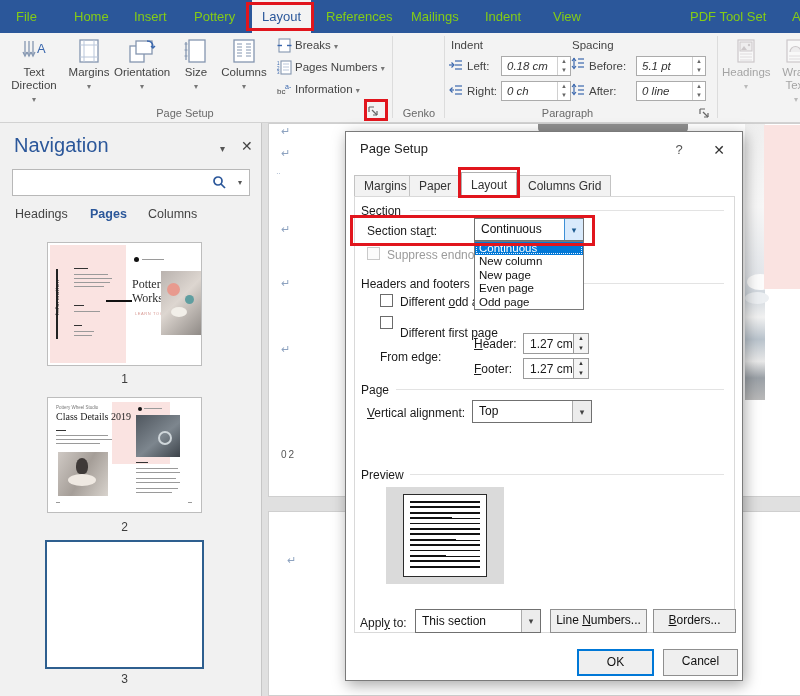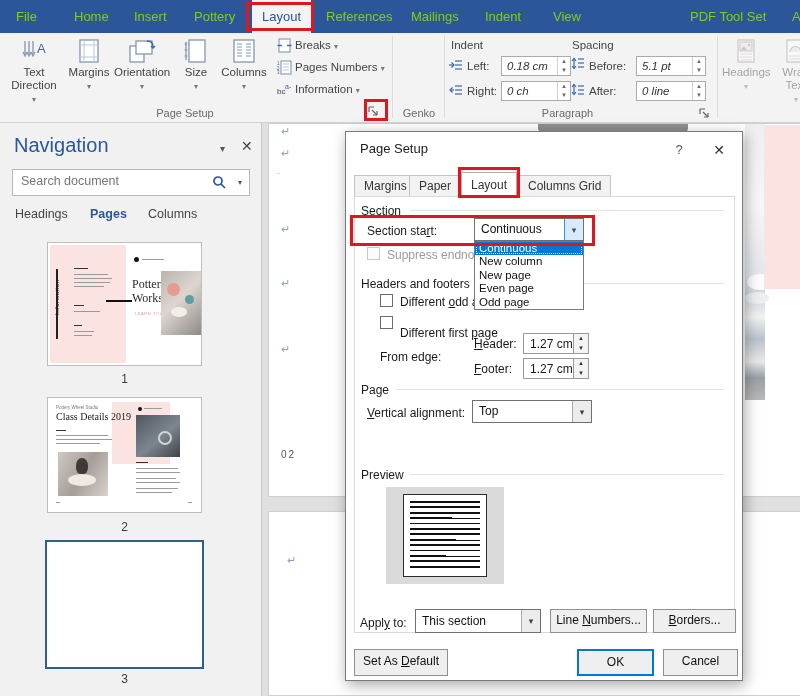--- a/index.html
+++ b/index.html
@@ -340,21 +340,20 @@
       <span class="chev">▾</span>
     </div>
   </div>
 
   <div class="navpane">
     <div class="nav-title">Navigation</div>
     <span class="nav-chev">▾</span>
     <span class="nav-close">✕</span>
 
     <div class="nav-search">
-      <input type="text" placeholder="Search document" style="">
       <svg class="sic" width="15" height="15" viewBox="0 0 15 15">
         <circle cx="6" cy="6" r="4" fill="none" stroke="#2b579a" stroke-width="1.7"></circle>
         <line x1="9" y1="9" x2="13" y2="13" stroke="#2b579a" stroke-width="1.7"></line>
       </svg>
       <span class="sdd">▾</span>
     </div>
 
     <span class="nav-tab" style="left:15px">Headings</span>
     <span class="nav-tab active" style="left:90px">Pages</span>
     <span class="nav-tab" style="left:148px">Columns</span>
@@ -520,21 +519,20 @@
     </div>
 
     <div class="dlbl" style="left:14px; top:484px; z-index:4">Appl<u>y</u> to:</div>
     <div class="combo" style="left:69px; top:477px; width:126px; height:24px; z-index:4">
       <span class="val" style="top:4px">This section</span>
       <span class="cv">▾</span>
     </div>
     <div class="dbtn" style="left:204px; top:477px; width:97px; z-index:4"><span>Line <u>N</u>umbers...</span></div>
     <div class="dbtn" style="left:307px; top:477px; width:83px; z-index:4"><span><u>B</u>orders...</span></div>
 
-    <div class="dbtn big" style="left:8px; top:517px; width:94px"><span>Set As <u>D</u>efault</span></div>
     <div class="dbtn big focus" style="left:231px; top:517px; width:77px"><span>OK</span></div>
     <div class="dbtn big" style="left:317px; top:517px; width:75px"><span>Cancel</span></div>
   </div>
 
   <div class="redbox" style="left:246px; top:2px;  width:68px;  height:29px"></div>
   <div class="redbox" style="left:364px; top:99px; width:24px;  height:22px"></div>
   <div class="redbox" style="left:458px; top:167px;width:62px;  height:31px"></div>
   <div class="redbox" style="left:350px; top:215px;width:245px; height:31px"></div>
 
 </div>

